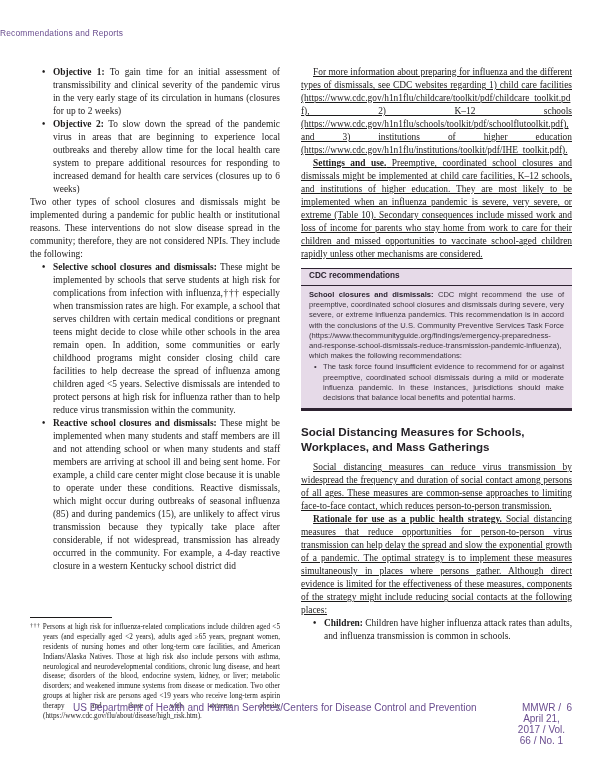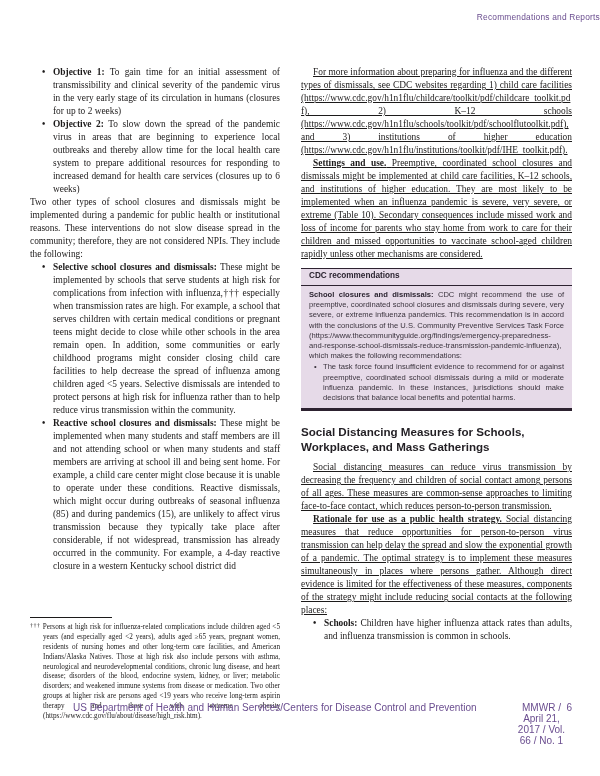--- a/index.html
+++ b/index.html
@@ -6,22 +6,22 @@
   html,body { width: 600px; height: 776px; }
   body {
     background: #ffffff;
     position: relative;
     font-family: "Liberation Serif", serif;
     color: #1c1a1a;
     overflow: hidden;
   }
   .running-head {
     position: absolute;
-    top: 12px; left: 0; right: 0;
-    text-align: right;
+    top: 28px; left: 0; right: 0;
+    text-align: left;
     font-family: "Liberation Sans", sans-serif;
     font-size: 8.4px;
     color: #6a4d8f;
     letter-spacing: 0.2px;
   }
   .columns {
     position: absolute;
     top: 66px; left: 30px; right: 28px;
     height: 660px;
     display: flex;
@@ -151,24 +151,24 @@
       <div class="cdc-box-title">CDC recommendations</div>
       <div class="cdc-box-body">
         <div><span class="lead">School closures and dismissals:</span> <span>CDC might recommend the use of preemptive, coordinated school closures and dismissals during severe, very severe, or extreme influenza pandemics. This recommendation is in accord with the conclusions of the U.S. Community Preventive Services Task Force (https://www.thecommunityguide.org/findings/emergency-preparedness-and-response-school-dismissals-reduce-transmission-pandemic-influenza), which makes the following recommendations:</span></div>
         <ul class="box-list">
           <li>The task force found insufficient evidence to recommend for or against preemptive, coordinated school dismissals during a mild or moderate influenza pandemic. In these instances, jurisdictions should make decisions that balance local benefits and potential harms.</li>
         </ul>
       </div>
     </div>
 
     <div class="section-heading">Social Distancing Measures for Schools, Workplaces, and Mass Gatherings</div>
-    <div class="para-indent">Social distancing measures can reduce virus transmission by decreasing the frequency and children of social contact among persons of all ages. These measures are common-sense approaches to limiting face-to-face contact, which reduces person-to-person transmission.</div>
+    <div class="para-indent">Social distancing measures can reduce virus transmission by widespread the frequency and duration of social contact among persons of all ages. These measures are common-sense approaches to limiting face-to-face contact, which reduces person-to-person transmission.</div>
     <div class="para-indent"><span class="lead">Rationale for use as a public health strategy.</span> <span>Social distancing measures that reduce opportunities for person-to-person virus transmission can help delay the spread and slow the exponential growth of a pandemic. The optimal strategy is to implement these measures simultaneously in places where persons gather. Although direct evidence is limited for the effectiveness of these measures, components of the strategy might include reducing social contacts at the following places:</span></div>
     <ul class="blist">
-      <li><span class="lead">Schools:</span> <span>Children have higher influenza attack rates than adults, and influenza transmission is common in schools.</span></li>
+      <li><span class="lead">Children:</span> <span>Children have higher influenza attack rates than adults, and influenza transmission is common in schools.</span></li>
     </ul>
   </div>
 </div>
 
 <div class="page-footer">
   <span class="ft-left">US Department of Health and Human Services/Centers for Disease Control and Prevention</span>
   <span class="ft-journal">MMWR / April 21, 2017 / Vol. 66 / No. 1</span>
   <span class="ft-page">6</span>
 </div>
 

